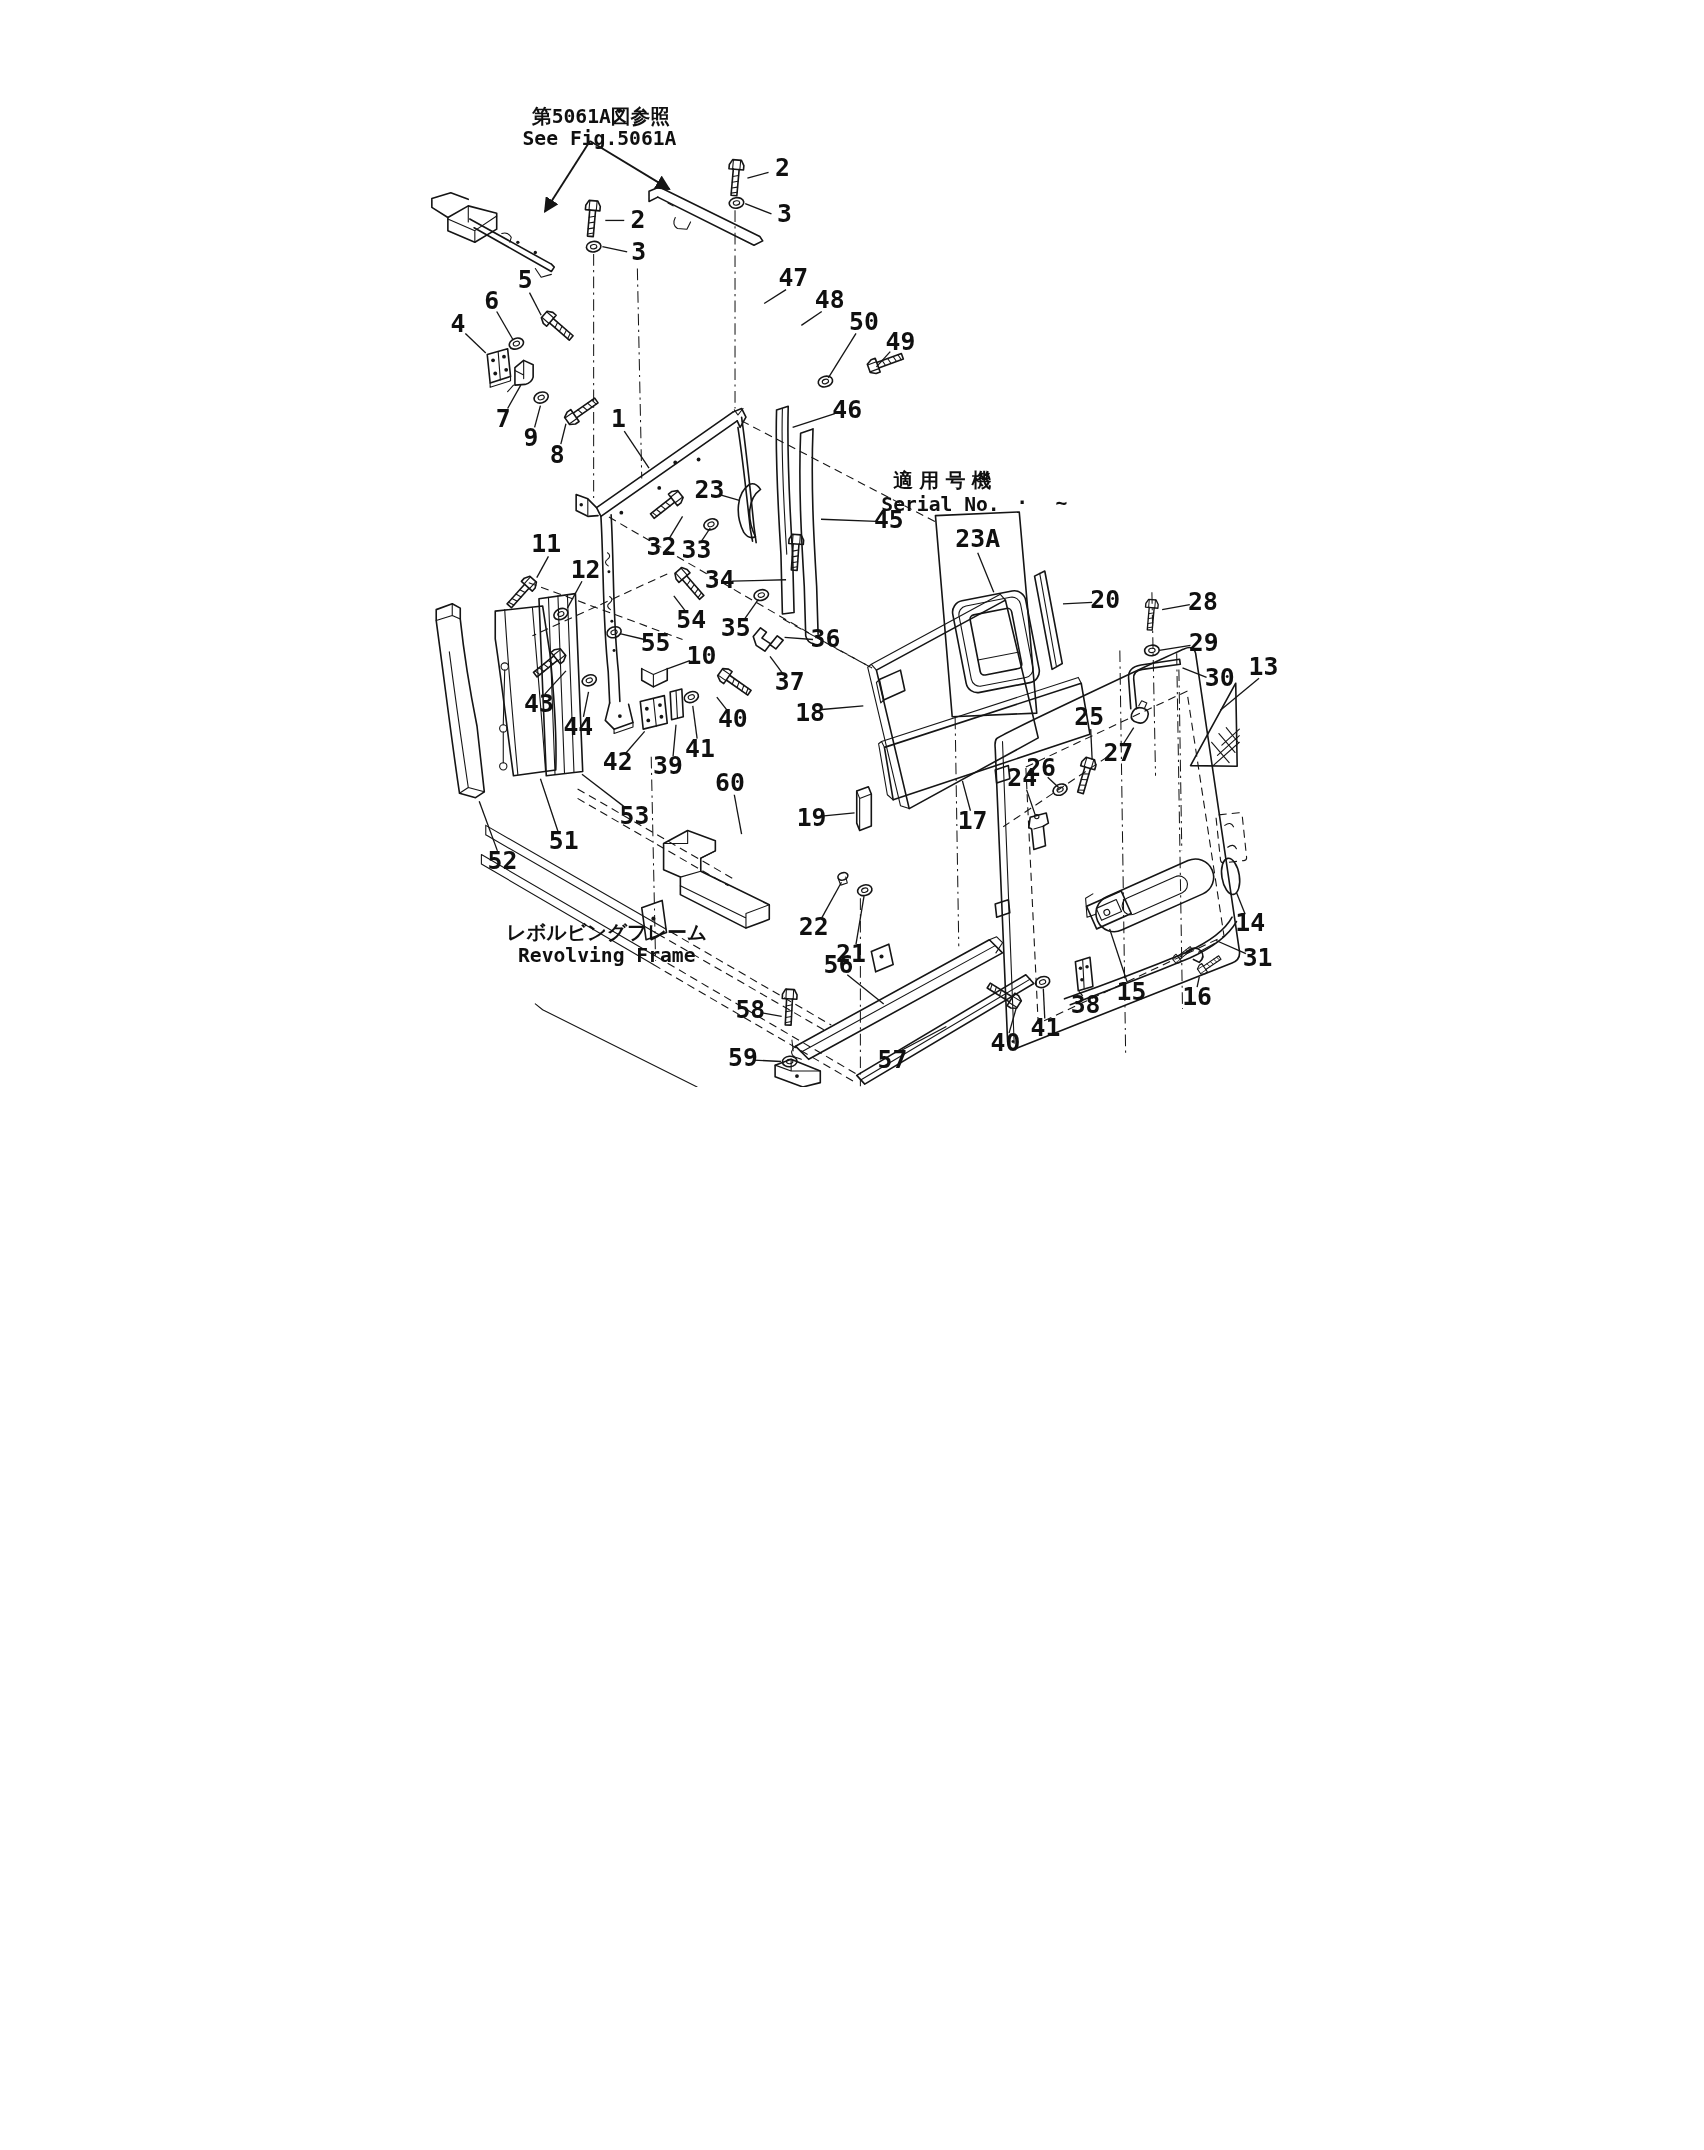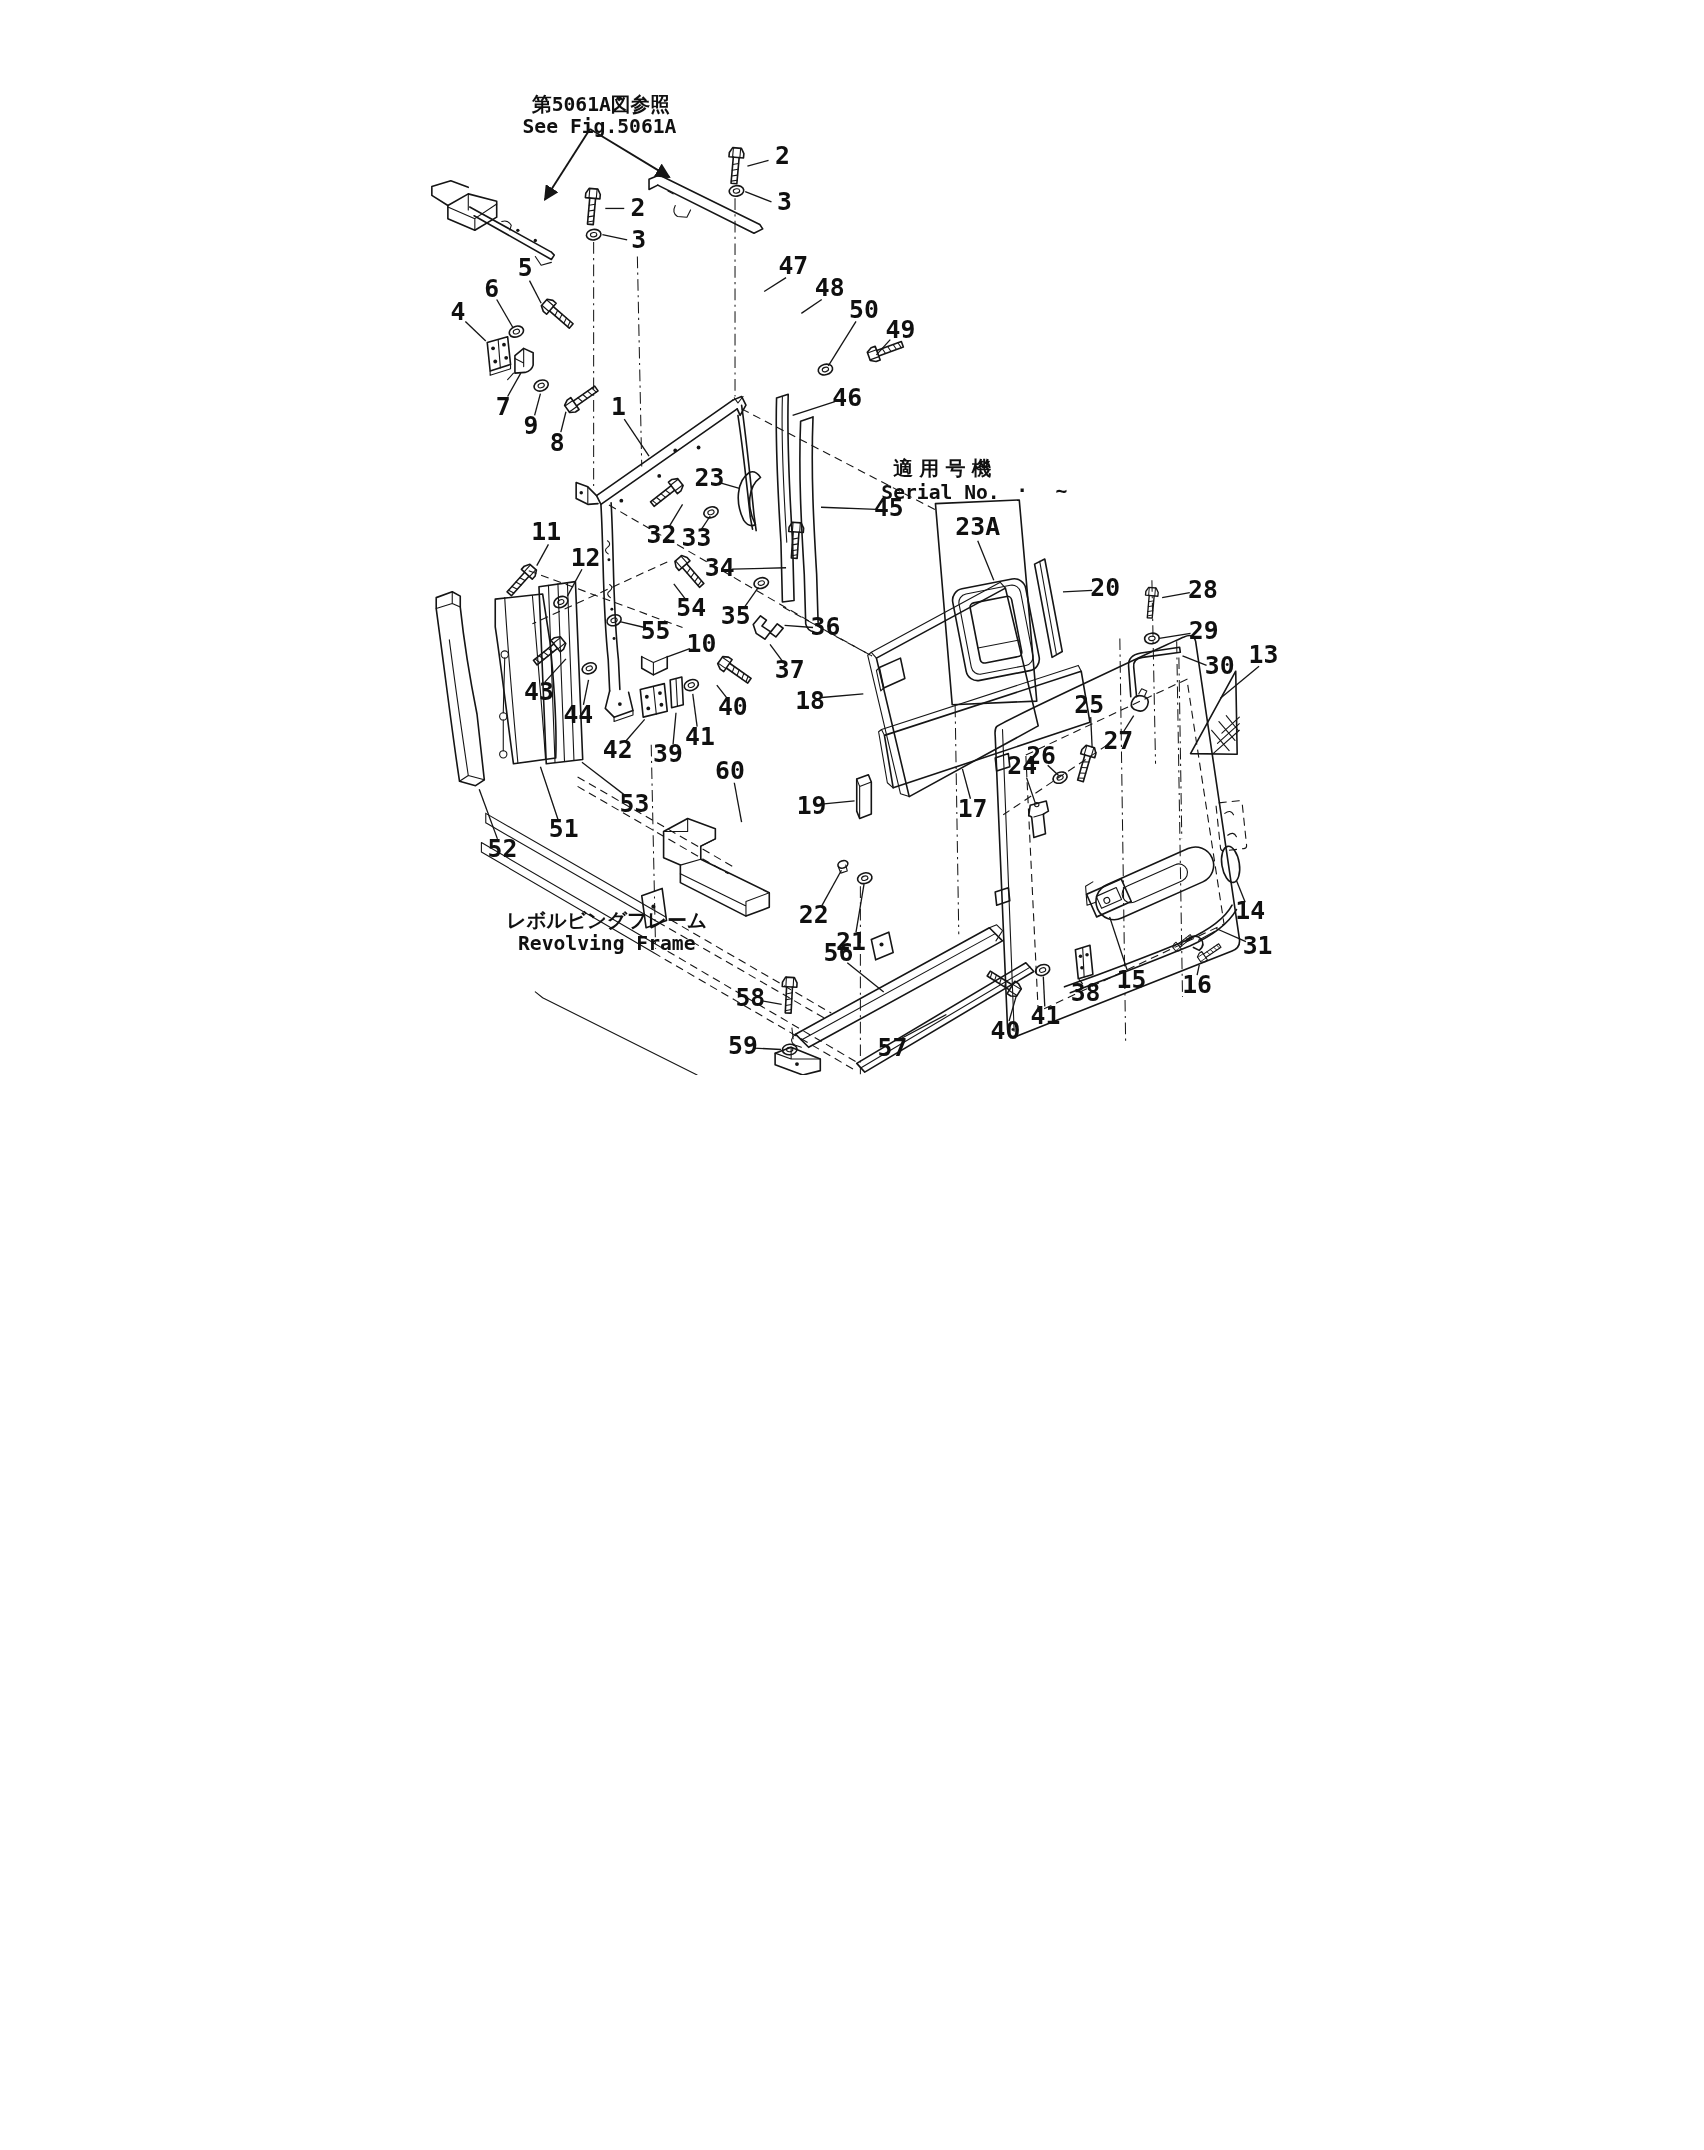--- a/index.html
+++ b/index.html
@@ -1,17 +1,17 @@
 <!DOCTYPE html>
 <html style="font-size:11.7px"><head>
 <meta charset="utf-8">
 <title></title>
 <style>
   html,body{margin:0;padding:0;background:#ffffff;}
-  .page{position:relative;width:852px;height:1075px;margin:0 auto;background:#fff;overflow:hidden;}
+  .page{position:relative;width:852px;height:1075px;margin:12px auto;background:#fff;overflow:hidden;}
   svg{display:block;}
   .ln{fill:none;stroke:#151515;stroke-width:2.2;stroke-linecap:round;stroke-linejoin:round;}
   .thin{fill:none;stroke:#151515;stroke-width:1.5;stroke-linecap:round;stroke-linejoin:round;}
   .dash{fill:none;stroke:#151515;stroke-width:1.5;stroke-dasharray:11 7;}
   .dashdot{fill:none;stroke:#151515;stroke-width:1.4;stroke-dasharray:16 6 3 6;}
   .leader{stroke:#151515;stroke-width:1.8;fill:none;}
   .arrowline{stroke:#151515;stroke-width:2.6;fill:none;}
   .dot{fill:#151515;stroke:none;}
   .lbl{font-family:"DejaVu Sans Mono","Liberation Mono",monospace;font-weight:700;font-size:34px;fill:#101010;text-anchor:middle;dominant-baseline:middle;}
   .ann{font-family:"DejaVu Sans Mono","Liberation Mono",monospace;font-weight:700;font-size:27px;fill:#101010;text-anchor:middle;}

